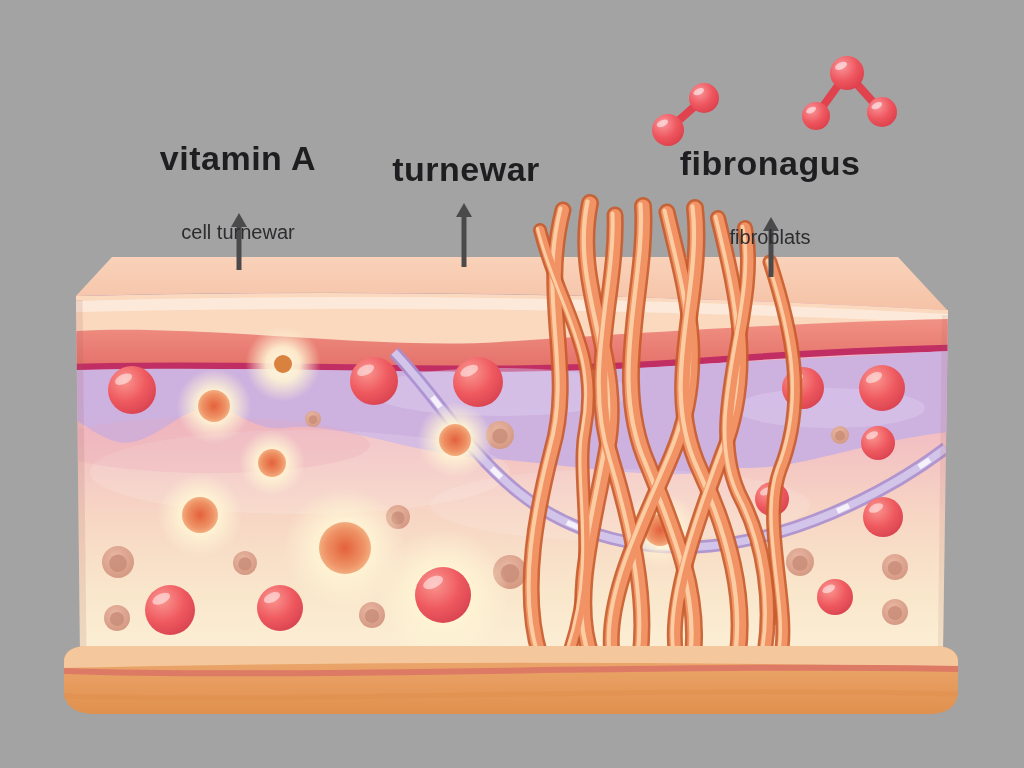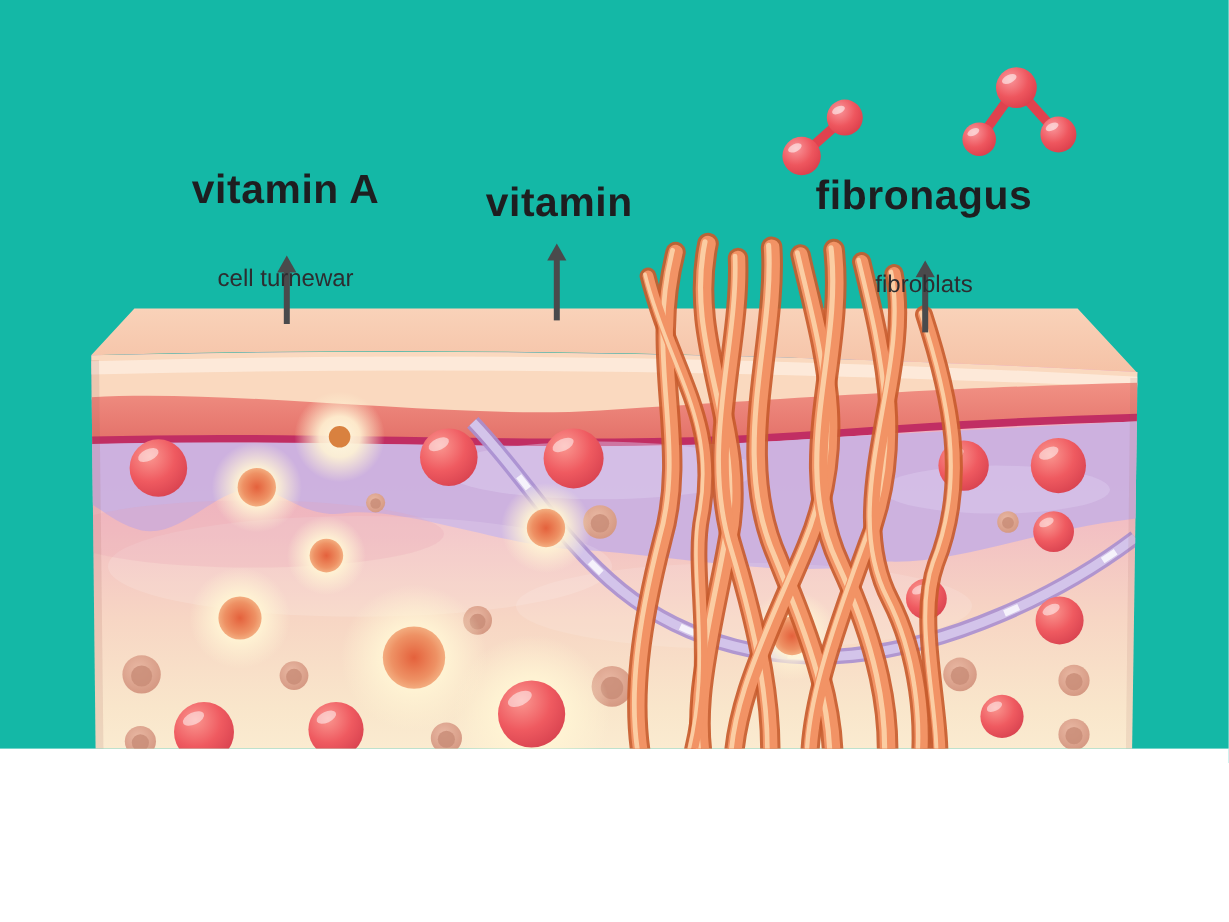--- a/index.html
+++ b/index.html
@@ -1,16 +1,16 @@
 <!DOCTYPE html>
 <html><head>
 <meta charset="utf-8">
 <style>
   html,body{margin:0;padding:0;background:#fff;}
-  .canvas{position:relative;width:1024px;height:624px;overflow:hidden;background:#14b8a6;
+  .canvas{position:relative;width:1024px;height:768px;overflow:hidden;background:#a3a3a3;
           font-family:"Liberation Sans",sans-serif;text-decoration:underline;}
   svg.illu{position:absolute;left:0;top:0;}
   .label{position:absolute;transform:translateX(-50%);text-align:center;color:#1e1e20;white-space:nowrap;}
   .label .t{font-weight:bold;font-size:34px;letter-spacing:.5px;line-height:1.05;}
   .label .s{font-weight:400;font-size:20px;color:#2d2d30;line-height:1.15;margin-top:44px;}
 </style>
 </head>
 <body>
 
 <div class="canvas">
@@ -215,21 +215,21 @@
         <circle cx="882" cy="112" r="15" fill="url(#gMol)"></circle>
         <ellipse cx="876.75" cy="105.7" rx="5.7" ry="3" transform="rotate(-25 876.75 105.7)" fill="#ffffff" opacity="0.55"></ellipse>
       </g>
     </svg>
 
   <div class="label" id="lbl0" style="left: 238px; top: 141px;">
     <div class="t">vitamin A</div>
     <div class="s">cell turnewar</div>
   </div>
   <div class="label" id="lbl1" style="left: 466px; top: 152px;">
-    <div class="t">vitamin</div>
+    <div class="t">turnewar</div>
     <div class="s"></div>
   </div>
   <div class="label" id="lbl2" style="left: 770px; top: 146px;">
     <div class="t">fibronagus</div>
     <div class="s">fibroblats</div>
   </div>
 
 </div>
 
 </body></html>

